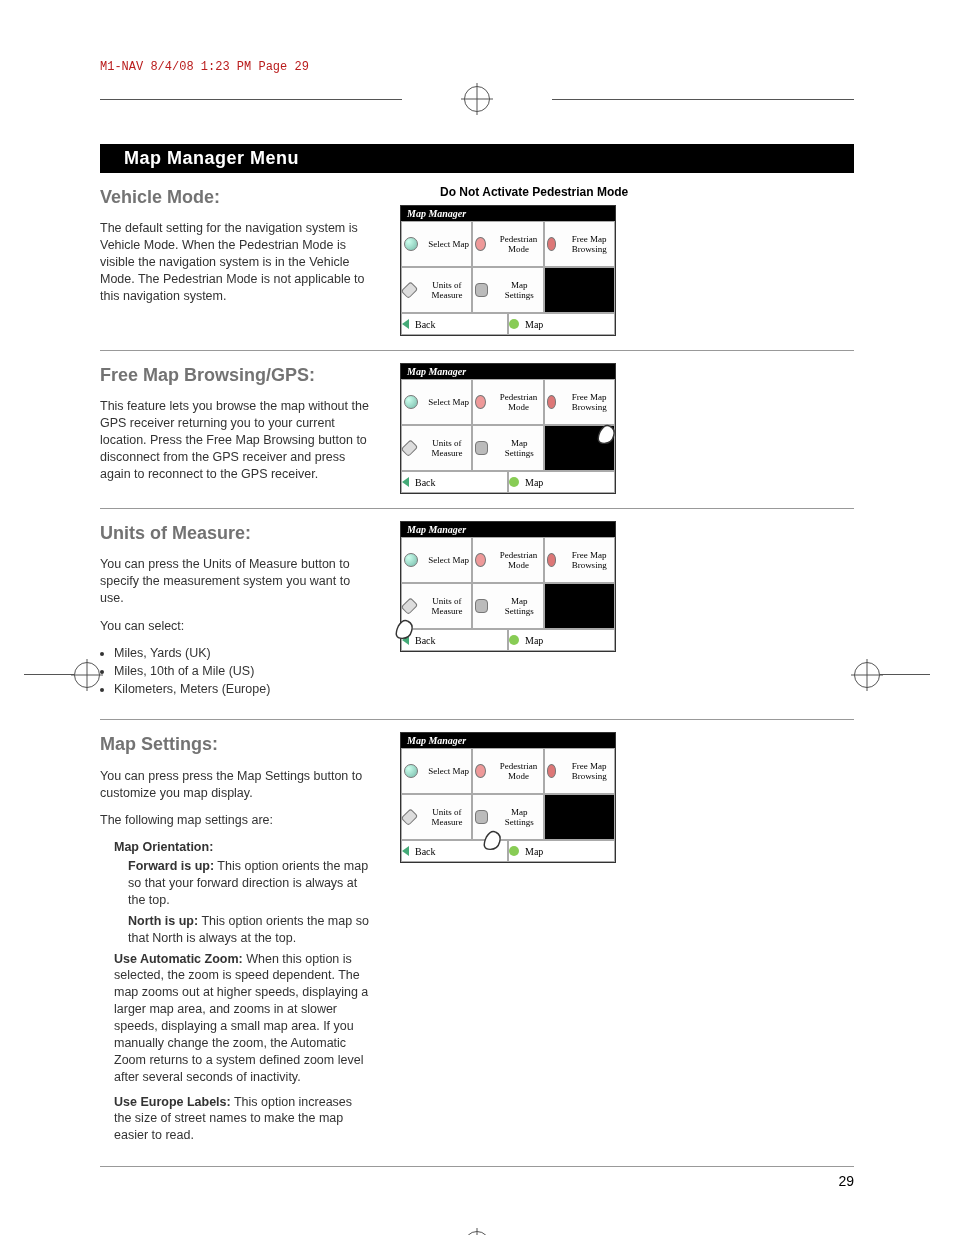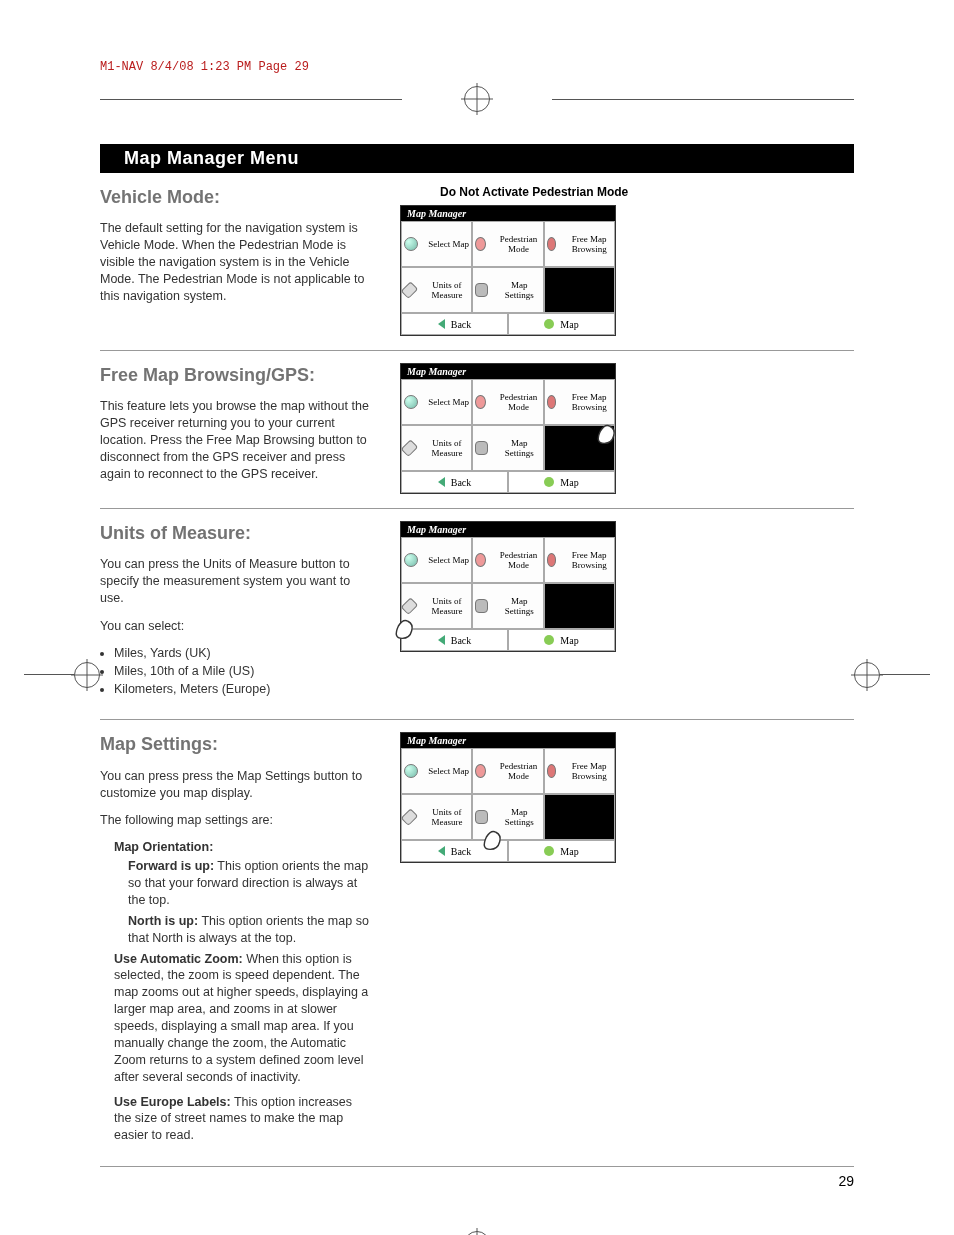--- a/index.html
+++ b/index.html
@@ -133,21 +133,20 @@
   .mm .icon.settings { border-radius: 4px; background: #bbb; }
   .mm .footer {
     display: grid;
     grid-template-columns: 1fr 1fr;
     height: 22px;
   }
   .mm .fbtn {
     border: 1px solid #aaa;
     display: flex;
     align-items: center;
-    justify-content: center;
     gap: 6px;
     font-family: Georgia, serif;
     font-size: 10px;
   }
   .mm .tri { width:0;height:0;border-top:5px solid transparent;border-bottom:5px solid transparent;border-right:7px solid #4a7; }
   .mm .dot { width:10px;height:10px;border-radius:50%;background:#8c5; }
   .hand {
     position: absolute;
     width: 38px; height: 38px;
     pointer-events: none;

